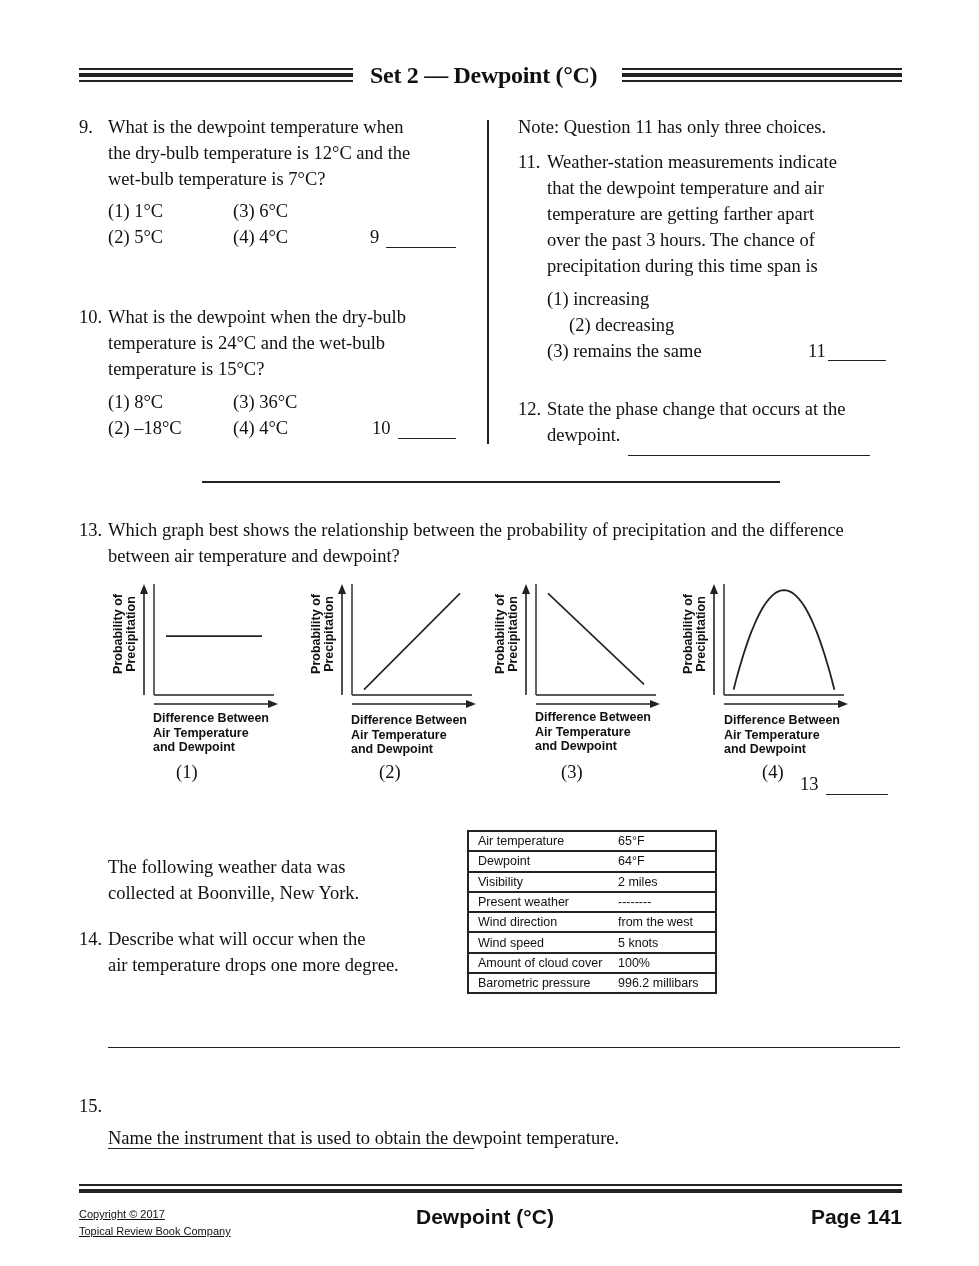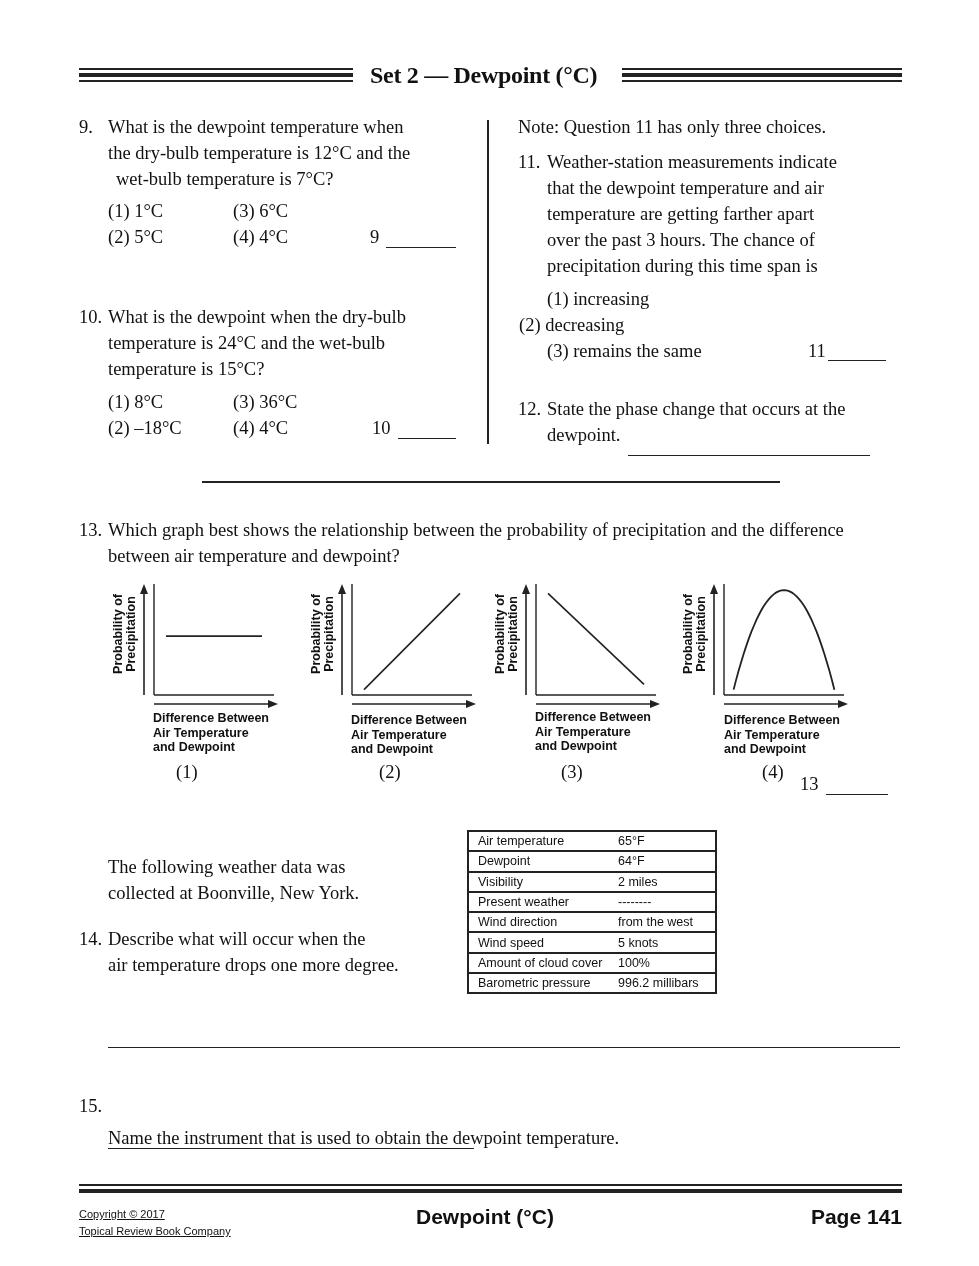--- a/index.html
+++ b/index.html
@@ -50,21 +50,21 @@
 <div class="rule-group" style="left:622px; top:68px; width:280px; height:16px;">
   <div class="r" style="top:0; height:2px;"></div>
   <div class="r" style="top:5px; height:4px;"></div>
   <div class="r" style="top:12px; height:2px;"></div>
 </div>
 
 <div>
   <div class="qnum q abs" style="left:79px; top:114px;">9.</div>
   <div class="q abs" style="left:108px; top:114px;">What is the dewpoint temperature when</div>
   <div class="q abs" style="left:108px; top:140px;">the dry-bulb temperature is 12°C and the</div>
-  <div class="q abs" style="left:108px; top:166px;margin-left:8px;">wet-bulb temperature is 7°C?</div>
+  <div class="q abs" style="left:108px; top:166px;">wet-bulb temperature is 7°C?</div>
   <div class="choice" style="left:108px; top:201px;">(1)  1°C</div>
   <div class="choice" style="left:108px; top:227px;">(2)  5°C</div>
   <div class="choice" style="left:233px; top:201px;">(3)  6°C</div>
   <div class="choice" style="left:233px; top:227px;">(4)  4°C</div>
   <div class="ans-lbl" style="left:370px; top:227px;">9</div>
   <div class="blank" style="left:386px; top:247px; width:70px;"></div>
 </div>
 
 <div>
   <div class="qnum q abs" style="left:79px; top:304px;">10.</div>
@@ -83,21 +83,21 @@
 
 <div class="q abs" style="left:518px; top:114px;">Note: Question 11 has only three choices.</div>
 <div>
   <div class="q abs" style="left:518px; top:149px;">11.</div>
   <div class="q abs" style="left:547px; top:149px;">Weather-station measurements indicate</div>
   <div class="q abs" style="left:547px; top:175px;">that the dewpoint temperature and air</div>
   <div class="q abs" style="left:547px; top:201px;">temperature are getting farther apart</div>
   <div class="q abs" style="left:547px; top:227px;">over the past 3 hours. The chance of</div>
   <div class="q abs" style="left:547px; top:253px;">precipitation during this time span is</div>
   <div class="choice" style="left:547px; top:289px;">(1)  increasing</div>
-  <div class="choice" style="left:519px; top:315px;">(2)  decreasing</div>
+  <div class="choice" style="left:569px; top:315px;">(2)  decreasing</div>
   <div class="choice" style="left:547px; top:341px;">(3)  remains the same</div>
   <div class="ans-lbl" style="left:808px; top:341px;">11</div>
   <div class="blank" style="left:828px; top:360px; width:58px;"></div>
 </div>
 
 <div>
   <div class="q abs" style="left:518px; top:396px;">12.</div>
   <div class="q abs" style="left:547px; top:396px;">State the phase change that occurs at the</div>
   <div class="q abs" style="left:547px; top:422px;">dewpoint.</div>
   <div class="blank" style="left:628px; top:455px; width:242px;"></div>

